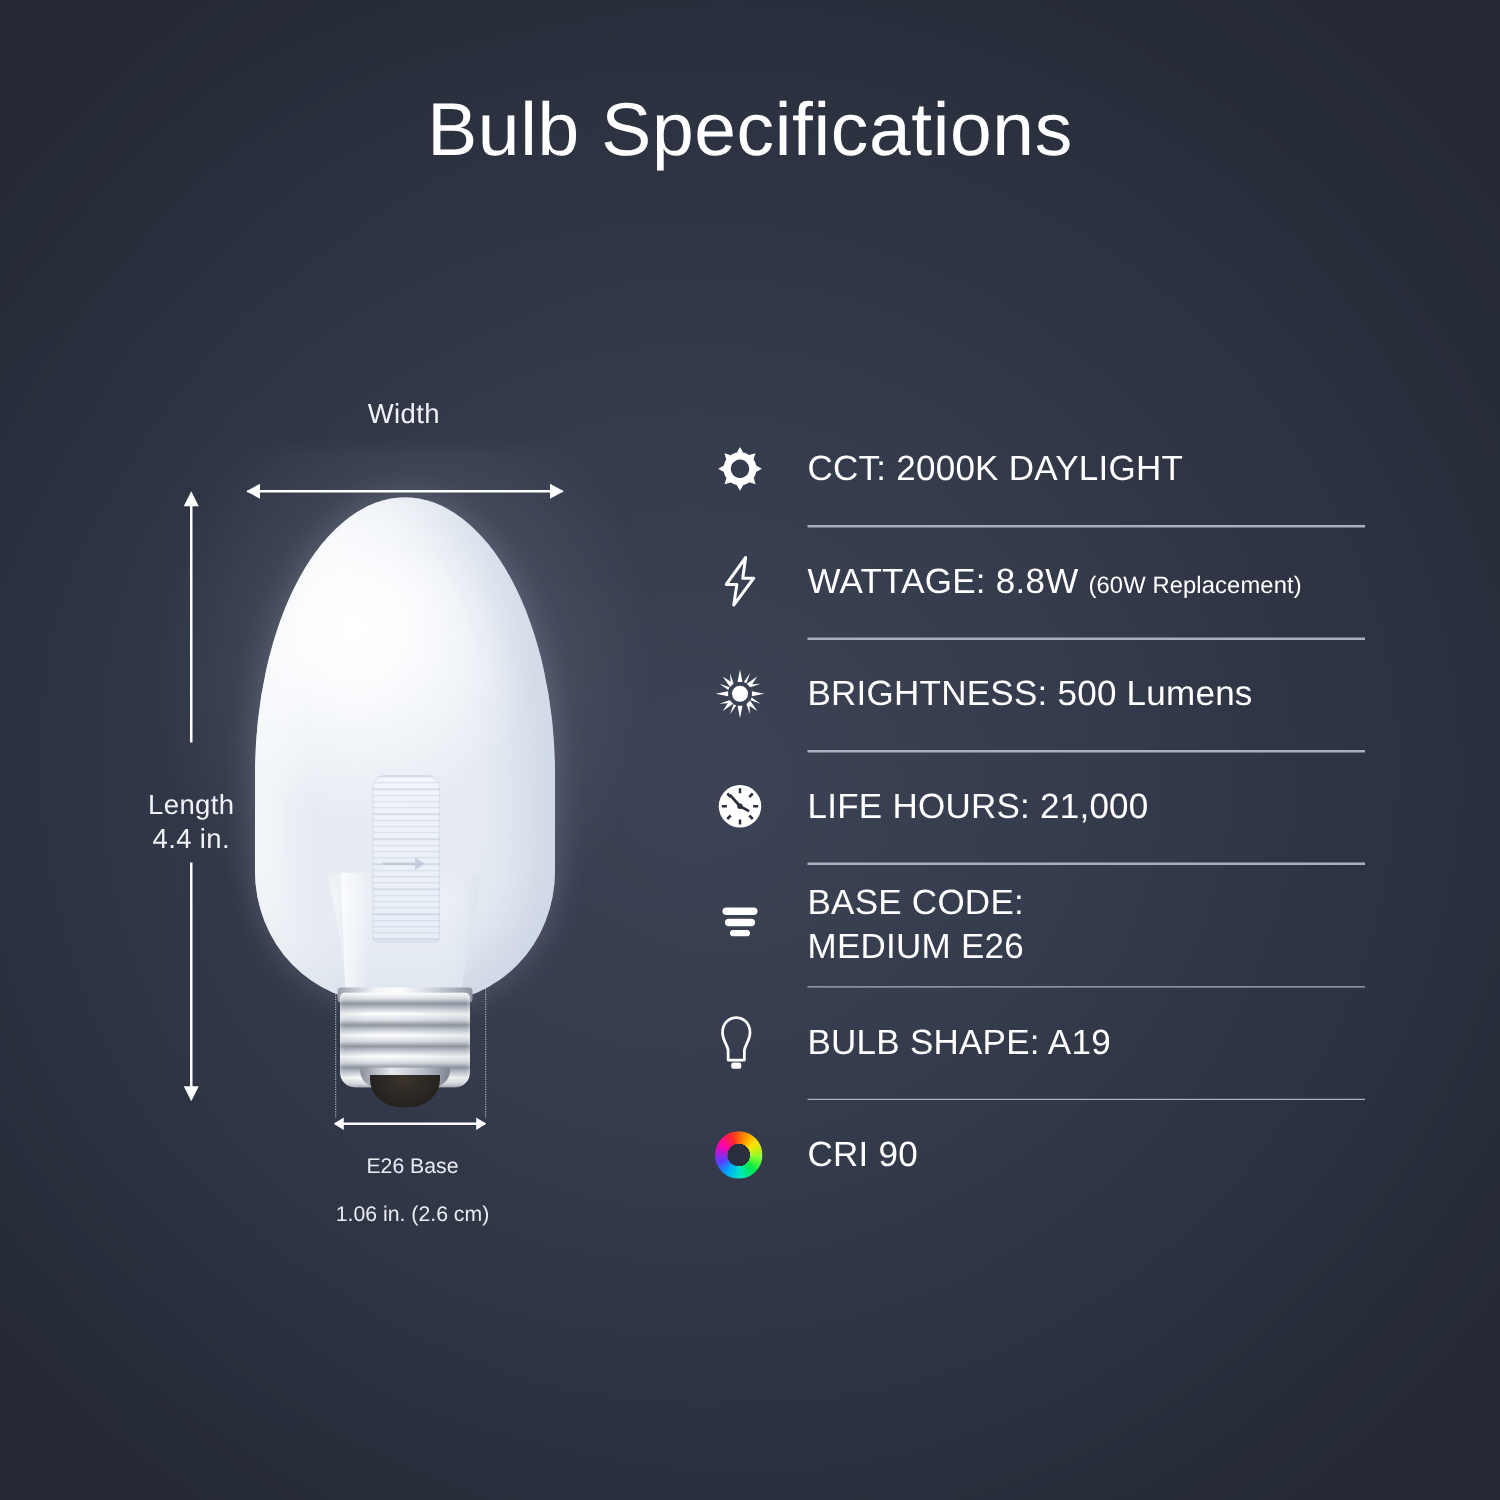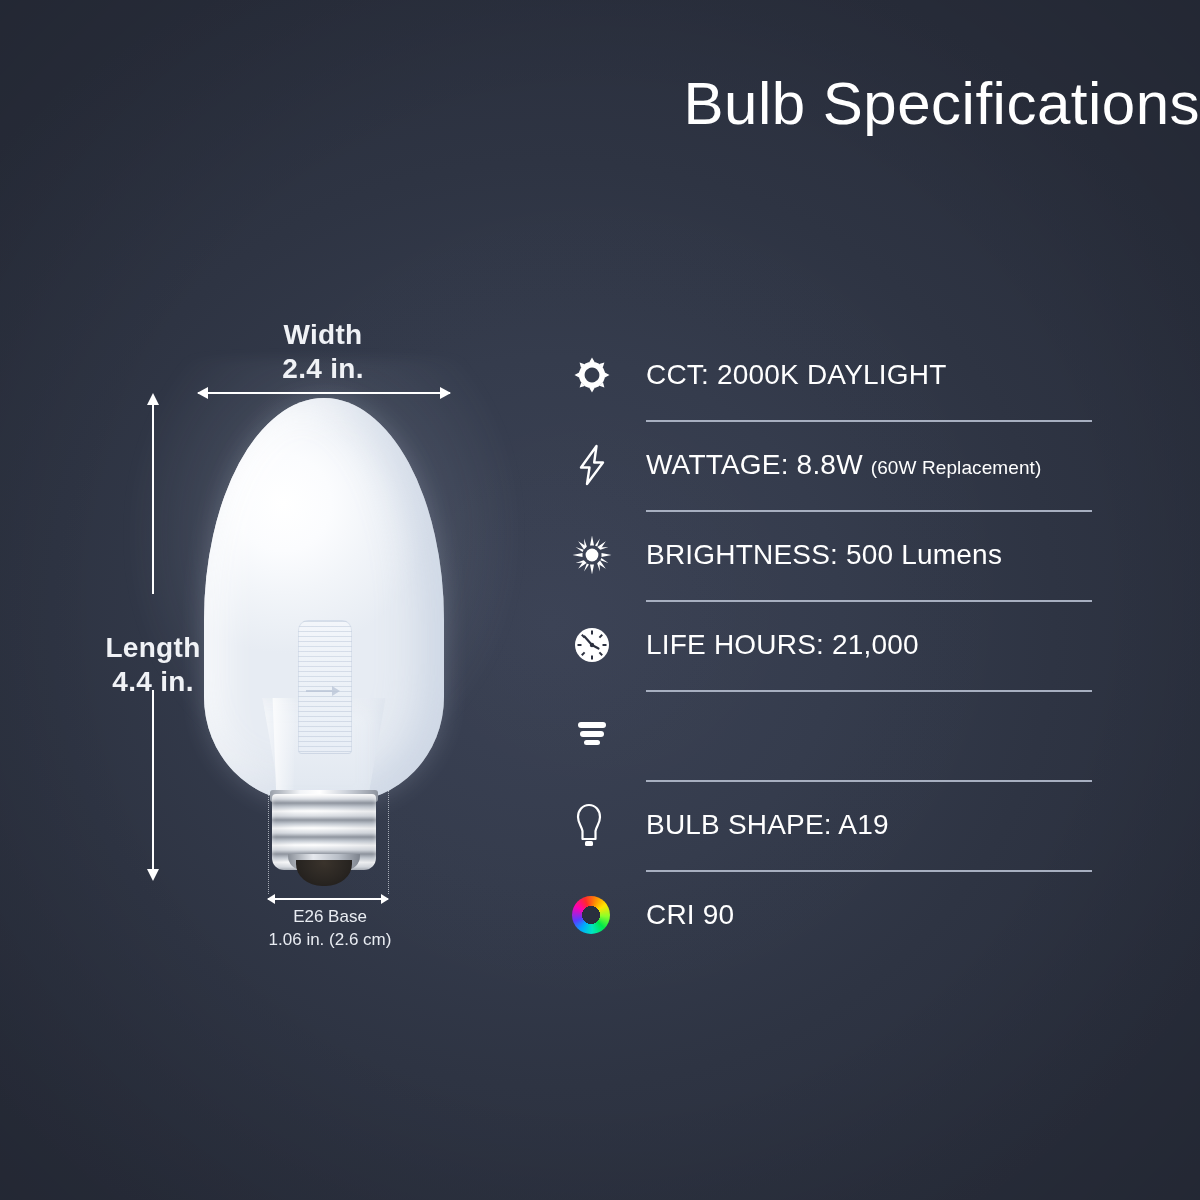--- a/index.html
+++ b/index.html
@@ -30,21 +30,21 @@
     background:
       radial-gradient(ellipse 900px 900px at 50% 50%, rgba(255,255,255,0.012) 0%, rgba(0,0,0,0.0) 55%, rgba(0,0,0,0.16) 100%);
   }
 
   
   .page-title {
     position: absolute;
     top: 74px;
     left: 0;
     width: 1200px;
-    text-align: right;
+    text-align: center;
     color: #ffffff;
     font-size: 60px;
     font-weight: 300;
     letter-spacing: 0.5px;
     line-height: 1;
     z-index: 5;
   }
 
   
   .bulb-panel {
@@ -192,22 +192,22 @@
     width: 72px;
     height: 16px;
     border-radius: 0 0 14px 14px;
     background: linear-gradient(to right, #8a9099 0%, #e6e9ee 35%, #b9bfc8 70%, #7d838d 100%);
   }
 
   
   .dim-label {
     position: absolute;
     color: #f0f2f6;
-    font-size: 28px;
-    font-weight: 700;
+    font-size: 22px;
+    font-weight: 400;
     line-height: 1.22;
     text-align: center;
     letter-spacing: 0.3px;
   }
   .dim-label .dim-val { display: block; }
 
   #width-label { left: 208px; top: 318px; width: 230px; }
   #length-label { left: 78px; top: 606px; width: 150px; margin-top: 25px; }
 
   .arrow-h {
@@ -268,21 +268,21 @@
     position: absolute;
     left: 238px;
     top: 906px;
     width: 184px;
     text-align: center;
     color: #e9ecf2;
     font-size: 17px;
     font-weight: 300;
     line-height: 1.34;
   }
-  #base-caption span { display: block; }
+  #base-caption span { display: block; margin-top: 16px; }
 
   
   .spec-panel {
     position: absolute;
     left: 560px;
     top: 330px;
     width: 560px;
     z-index: 4;
   }
   .spec-row {
@@ -367,21 +367,20 @@
       <div class="bulb-inner"></div>
       <div class="bulb-inner-arrow"></div>
       <div class="bulb-base-collar"></div>
       <div class="bulb-base"></div>
       <div class="bulb-tip-ring"></div>
       <div class="bulb-tip"></div>
     </div>
 
     <div class="dim-label" id="width-label">
       <span>Width</span>
-      <span class="dim-val">2.4 in.</span>
     </div>
     <div class="arrow-h" id="width-arrow"></div>
 
     <div class="arrow-v-seg" id="length-arrow-top"></div>
     <div class="dim-label" id="length-label">
       <span>Length</span>
       <span class="dim-val">4.4 in.</span>
     </div>
     <div class="arrow-v-seg" id="length-arrow-bot"></div>
 
@@ -478,20 +477,24 @@
     <div class="spec-row">
       <div class="spec-icon">
         <svg width="40" height="34" viewBox="0 0 40 34" aria-hidden="true">
           <g fill="#ffffff">
             <rect x="6" y="4" width="28" height="6" rx="3"></rect>
             <rect x="8" y="13" width="24" height="6" rx="3"></rect>
             <rect x="12" y="22" width="16" height="5" rx="2.5"></rect>
           </g>
         </svg>
       </div>
+      <div class="spec-text">
+        <span>BASE CODE:</span>
+        <span class="line2">MEDIUM E26</span>
+      </div>
     </div>
 
     <div class="spec-row">
       <div class="spec-icon">
         <svg width="34" height="46" viewBox="0 0 34 46" aria-hidden="true">
           <path d="M17 3 C10.5 3 6 8.5 6 15 C6 21 9.5 24 10.5 29 L10.5 37 L23.5 37 L23.5 29 C24.5 24 28 21 28 15 C28 8.5 23.5 3 17 3 Z" fill="none" stroke="#ffffff" stroke-width="2.2" stroke-linejoin="round"></path>
           <rect x="13" y="39" width="8" height="5" rx="1.6" fill="#ffffff"></rect>
         </svg>
       </div>
       <div class="spec-text">

